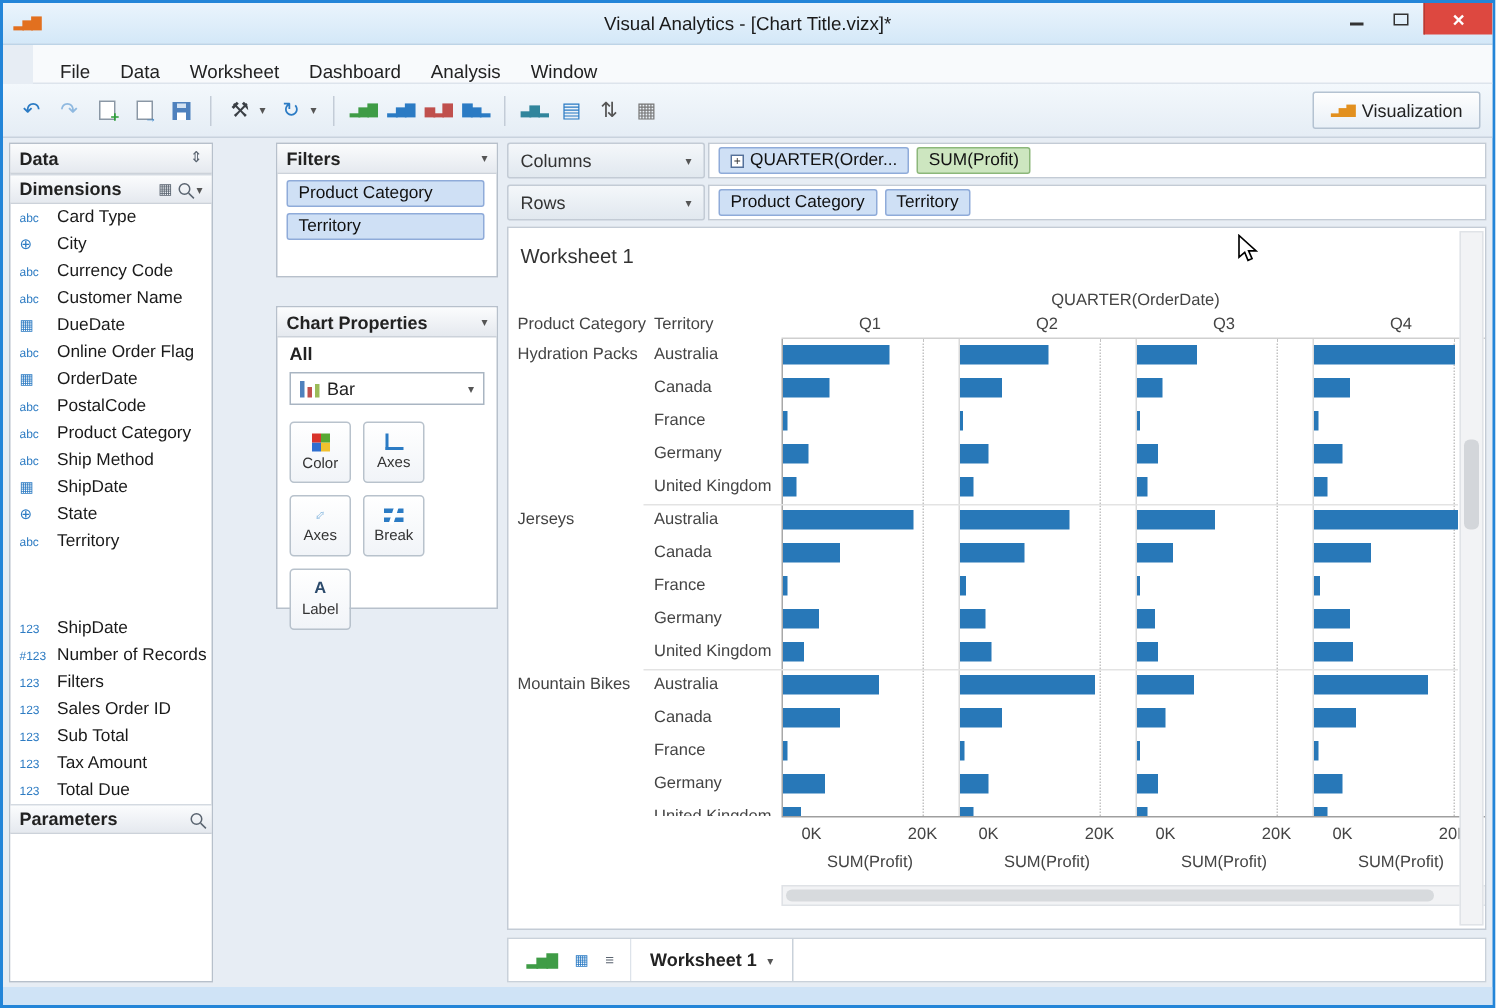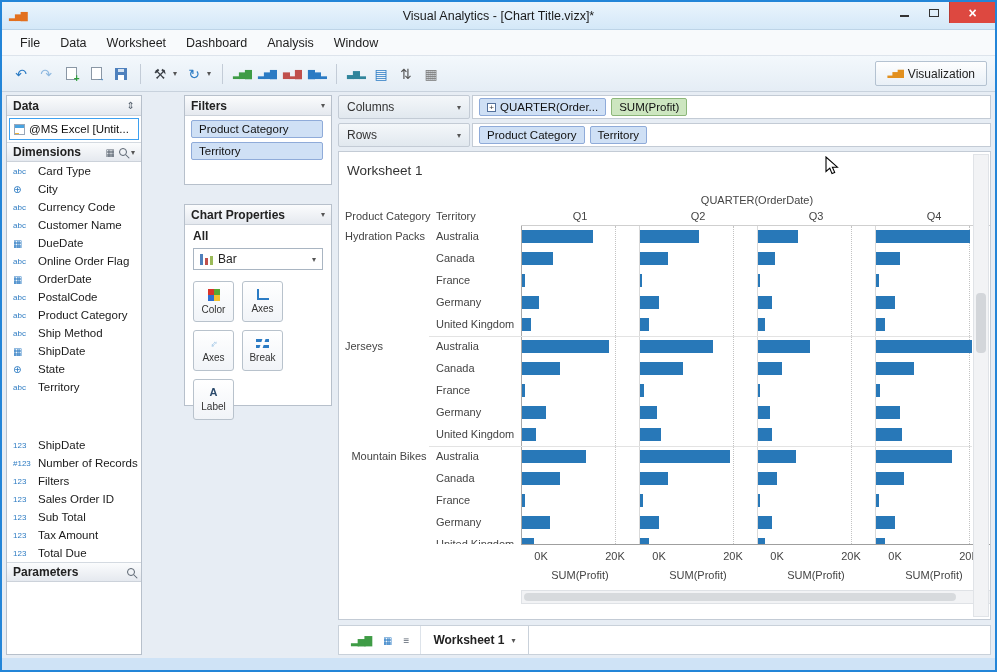--- a/index.html
+++ b/index.html
@@ -8,21 +8,21 @@
   
   .titlebar{height:28px;background:linear-gradient(#eaf4fc,#d4e8f8);display:flex;align-items:center;position:relative;border-bottom:1px solid #bdd4e7;flex:0 0 auto;}
   .app-icon{font-size:9px;letter-spacing:-1px;margin-left:7px;}
   .title{position:absolute;left:0;right:0;text-align:center;font-size:12.5px;color:#1a1a1a;pointer-events:none;}
   .win-controls{margin-left:auto;display:flex;align-items:flex-start;height:100%;}
   .wbtn{width:30px;height:21px;display:flex;align-items:center;justify-content:center;color:#333;}
   .wbtn .glyph-min{width:9px;height:2px;background:#333;margin-top:7px;}
   .wbtn .glyph-max{width:10px;height:8px;border:1.5px solid #333;}
   .wbtn.close{width:46px;background:#dd4840;color:#fff;font-size:14px;font-weight:bold;border-left:1px solid #b83a33;}
   
-  .menubar{height:26px;background:#f8fafc;border-bottom:1px solid #dde4ec;display:flex;align-items:center;padding-left:8px;flex:0 0 auto;}
+  .menubar{height:26px;background:#f8fafc;border-bottom:1px solid #dde4ec;display:flex;align-items:flex-end;padding-left:8px;flex:0 0 auto;margin-left:20px;}
   .menu-item{display:flex;align-items:center;padding:0 10px;font-size:12.5px;color:#222;}
   
   .toolbar{height:36px;background:linear-gradient(#f3f8fc,#e5edf5);border-bottom:1px solid #c8d2dd;display:flex;align-items:center;padding:0 8px;flex:0 0 auto;}
   .tb-icons{display:flex;align-items:center;gap:3px;}
   .tb-btn{min-width:22px;height:22px;display:flex;align-items:center;justify-content:center;font-size:14px;border-radius:2px;}
   .tb-btn.tb-caret{min-width:10px;width:10px;font-size:8px;margin-left:-4px;}
   .tb-bars{font-size:9px;letter-spacing:-1px;}
   .tb-sep{width:1px;height:20px;background:#c3ccd7;margin:0 5px;}
   .icon-page{display:inline-block;width:11px;height:13px;background:#fff;border:1px solid #8a97a5;position:relative;}
   .icon-page-plus::after{content:'+';position:absolute;right:-4px;bottom:-5px;color:#2e9e3a;font-weight:bold;font-size:10px;}
@@ -172,24 +172,20 @@
   </div>
 
   <div class="content">
 
     <div class="left-panel">
       <div class="section-hdr">
         <span>Data</span>
         <span class="hdr-right">
             <span class="glyph-sm">⇕</span>
           </span>
-      </div>
-      <div class="datasource">
-        <span class="ds-icon"></span>
-        <span>@MS Excel [Untit...</span>
       </div>
       <div class="section-hdr">
         <span>Dimensions</span>
         <span class="hdr-right">
           <span class="glyph-sm">▦</span>
           <span class="search-icon"></span>
           <span class="caret">▾</span>
         </span>
       </div>
       <div class="field-list" id="dimlist">
@@ -438,21 +434,21 @@
                   <div class="ct" style="left:97px;top:180px;width:84px;text-align:left;">Germany</div>
                   <div class="bar" style="left:183px;top:180px;width:23.6px;background:#2878b8;"></div>
                   <div class="bar" style="left:301px;top:180px;width:16.5px;background:#2878b8;"></div>
                   <div class="bar" style="left:419px;top:180px;width:11.8px;background:#2878b8;"></div>
                   <div class="bar" style="left:537px;top:180px;width:23.6px;background:#2878b8;"></div>
                   <div class="ct" style="left:97px;top:202px;width:84px;text-align:left;">United Kingdom</div>
                   <div class="bar" style="left:183px;top:202px;width:14.2px;background:#2878b8;"></div>
                   <div class="bar" style="left:301px;top:202px;width:21.2px;background:#2878b8;"></div>
                   <div class="bar" style="left:419px;top:202px;width:14.2px;background:#2878b8;"></div>
                   <div class="bar" style="left:537px;top:202px;width:26.0px;background:#2878b8;"></div>
-                  <div class="ct" style="left:6px;top:224px;width:88px;text-align:center;">Mountain Bikes</div>
+                  <div class="ct" style="left:6px;top:224px;width:88px;text-align:left;">Mountain Bikes</div>
                   <div class="ct" style="left:97px;top:224px;width:84px;text-align:left;">Australia</div>
                   <div class="bar" style="left:183px;top:224px;width:63.7px;background:#2878b8;"></div>
                   <div class="bar" style="left:301px;top:224px;width:89.7px;background:#2878b8;"></div>
                   <div class="bar" style="left:419px;top:224px;width:37.8px;background:#2878b8;"></div>
                   <div class="bar" style="left:537px;top:224px;width:75.5px;background:#2878b8;"></div>
                   <div class="ct" style="left:97px;top:246px;width:84px;text-align:left;">Canada</div>
                   <div class="bar" style="left:183px;top:246px;width:37.8px;background:#2878b8;"></div>
                   <div class="bar" style="left:301px;top:246px;width:28.3px;background:#2878b8;"></div>
                   <div class="bar" style="left:419px;top:246px;width:18.9px;background:#2878b8;"></div>
                   <div class="bar" style="left:537px;top:246px;width:28.3px;background:#2878b8;"></div>

